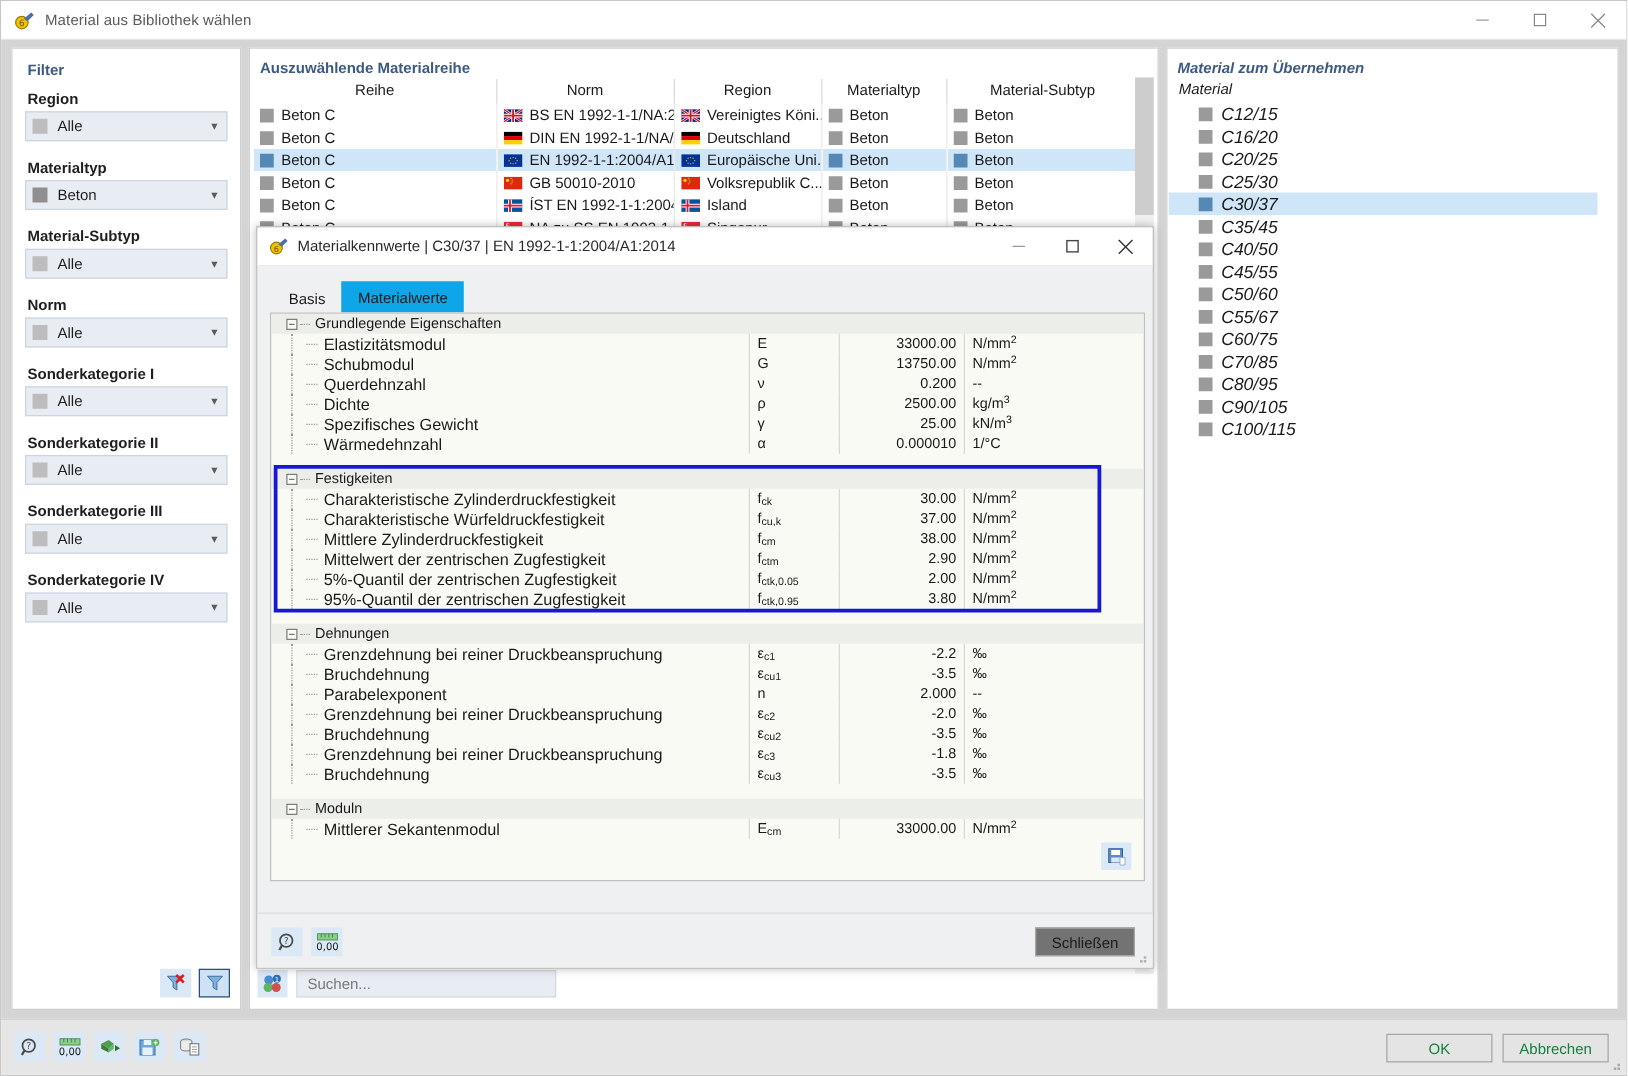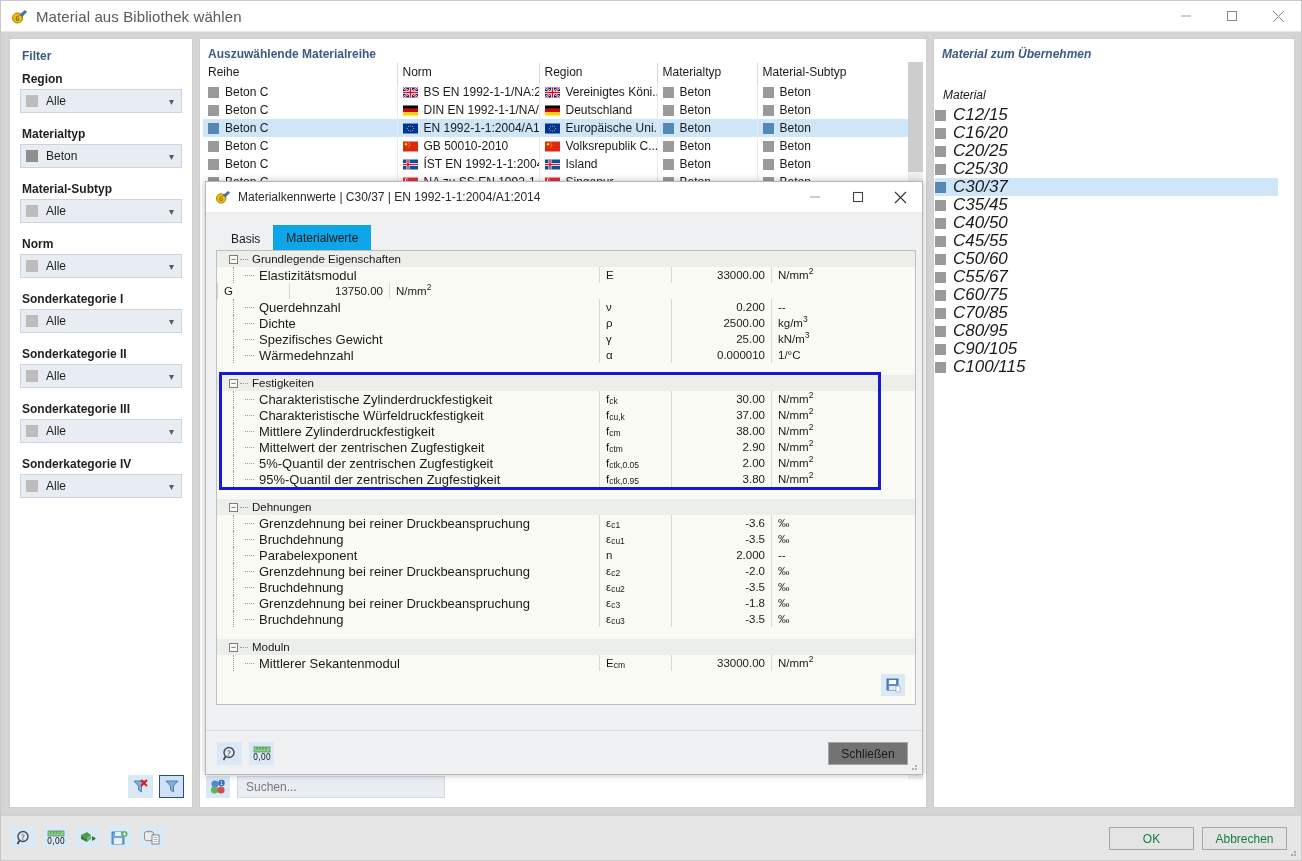--- a/index.html
+++ b/index.html
@@ -25,21 +25,21 @@
     background: #ffffff;
     display: flex; align-items: center;
     border-bottom: 1px solid #e6e6e6;
   }
   .titlebar .app-ico {
     margin-left: 10px; margin-right: 8px;
     width: 17px; height: 17px;
     display: flex; align-items: center; justify-content: center;
   }
   .titlebar .tb-title {
-    font-size: 15px; color: #5a5a5a; letter-spacing: .1px;
+    font-size: 12px; color: #5a5a5a; letter-spacing: .1px;
   }
   .winbtns { margin-left: auto; display: flex; height: 31px; }
   .winbtn {
     width: 46px; height: 31px;
     display: flex; align-items: center; justify-content: center;
     color: #7a7a7a;
   }
   .winbtn svg { display: block; }
 
   
@@ -86,21 +86,21 @@
     background: #ffffff; border: 1px solid #cfcfcf;
     padding: 6px 0 0 0;
   }
   .centerpanel .panel-caption { margin-left: 8px; }
   .tablewrap {
     position: absolute; left: 3px; top: 23px; width: 722px; height: 717px;
     overflow: hidden; border-top: 1px solid #ffffff;
   }
   table.grid { border-collapse: collapse; width: 708px; table-layout: fixed; }
   table.grid th {
-    text-align: left; font-weight: normal; font-size: 12px; color: #1a1a1a;
+    text-align: center; font-weight: normal; font-size: 12px; color: #1a1a1a;
     padding: 2px 5px 4px 5px; height: 20px;
     border-right: 1px solid #d9d9d9; background: #ffffff;
     white-space: nowrap; overflow: hidden;
   }
   table.grid td {
     font-size: 12px; padding: 0 5px; height: 18px;
     border-right: 1px solid #eaeaea;
     white-space: nowrap; overflow: hidden; text-overflow: ellipsis;
   }
   table.grid tr.sel td { background: #cfe5f8; }
@@ -127,28 +127,28 @@
     display: flex; align-items: center; padding-left: 8px;
     font-size: 12px; color: #787878;
   }
 
   
   .rightpanel {
     position: absolute; left: 932px; top: 6px; width: 362px; height: 770px;
     background: #ffffff; border: 1px solid #cfcfcf; padding: 6px 0 0 0; font-style: italic;
   }
   .rightpanel .panel-caption { margin-left: 8px; }
-  .matlist { position: absolute; left: 1px; top: 23px; width: 344px; height: 740px; margin-top: 24px; }
+  .matlist { position: absolute; left: 1px; top: 23px; width: 344px; height: 740px; }
   .matheader {
     font-size: 12px; padding: 2px 0 4px 8px; height: 20px;
     border-bottom: 1px solid #ffffff;
   }
   .matrow {
-    height: 18px; display: flex; align-items: center; gap: 7px; padding-left: 0;
-    font-size: 17px;
+    height: 18px; display: flex; align-items: center; gap: 7px; padding-left: 24px;
+    font-size: 14px;
   }
   .matrow.sel { background: #cfe5f8; width: 344px; }
   .matrow.sel .sq { background: #5588b5; }
   .rscroll {
     position: absolute; right: 2px; top: 23px; width: 14px; height: 740px; background: #ffffff;
   }
 
   
   .bottombar {
     position: absolute; left: 0; top: 814px; width: 1300px; height: 45px;
@@ -813,20 +813,27 @@
                     <span class="v"></span>
                     <span class="h"></span>
                   </span>
                   <span class="txt">Elastizitätsmodul</span>
                 </span>
                 <span class="psym">E</span>
                 <span class="pval">33000.00</span>
                 <span class="punit">N/mm<sup>2</sup></span>
               </div>
               <div class="prow">
+                <span class="pname">
+                  <span class="tree-lines">
+                    <span class="v"></span>
+                    <span class="h"></span>
+                  </span>
+                  <span class="txt">Schubmodul</span>
+                </span>
                 <span class="psym">G</span>
                 <span class="pval">13750.00</span>
                 <span class="punit">N/mm<sup>2</sup></span>
               </div>
               <div class="prow">
                 <span class="pname">
                   <span class="tree-lines">
                     <span class="v"></span>
                     <span class="h"></span>
                   </span>
@@ -958,21 +965,21 @@
               </div>
               <div class="prow">
                 <span class="pname">
                   <span class="tree-lines">
                     <span class="v"></span>
                     <span class="h"></span>
                   </span>
                   <span class="txt">Grenzdehnung bei reiner Druckbeanspruchung</span>
                 </span>
                 <span class="psym">ε<sub>c1</sub></span>
-                <span class="pval">-3.6</span>
+                <span class="pval">-2.2</span>
                 <span class="punit">‰</span>
               </div>
               <div class="prow">
                 <span class="pname">
                   <span class="tree-lines">
                     <span class="v"></span>
                     <span class="h"></span>
                   </span>
                   <span class="txt">Bruchdehnung</span>
                 </span>

